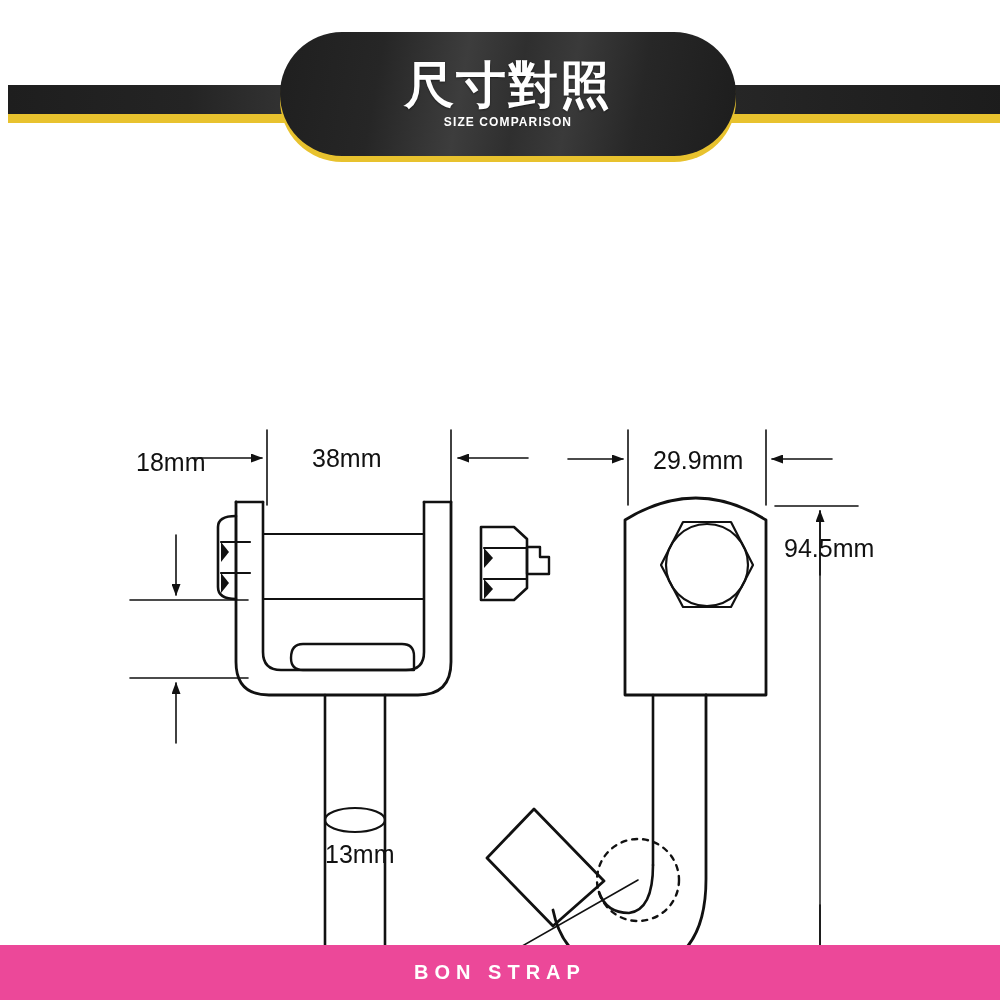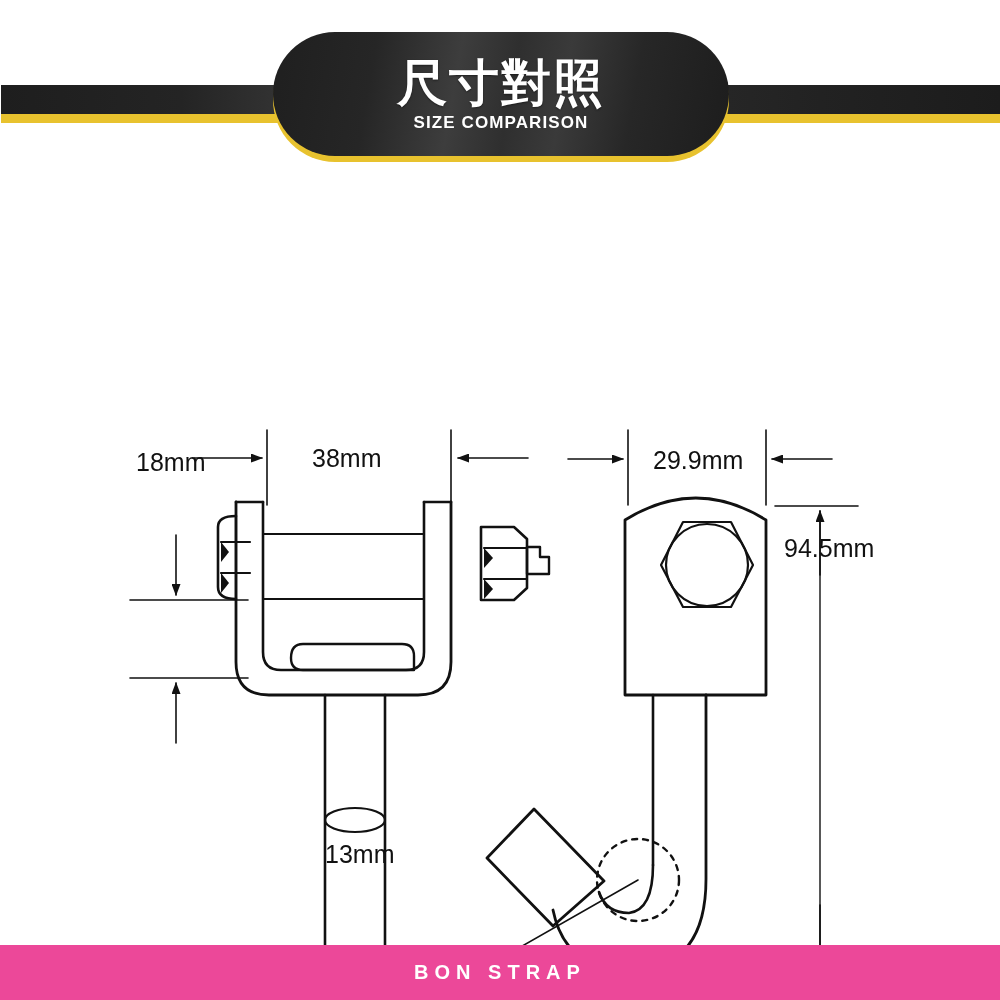--- a/index.html
+++ b/index.html
@@ -12,21 +12,21 @@
     height: 1000px;
     position: relative;
     overflow: hidden;
     font-family: "Liberation Sans", sans-serif;
     color: #1a1a1a;
   }
 
   
   #header-banner {
     position: absolute;
-    left: 1px; top: 0;
+    left: 8px; top: 0;
     width: 908px;
     height: 175px;
   }
   .band-dark {
     position: absolute;
     left: 0;
     top: 85px;
     width: 1000px;
     height: 29px;
     background: linear-gradient(90deg,
@@ -72,21 +72,21 @@
     font-size: 50px;
     font-weight: bold;
     line-height: 1;
     letter-spacing: 2px;
     font-family: "DejaVu Sans", "Liberation Sans", sans-serif;
     text-shadow: 0 1px 2px rgba(0,0,0,0.45);
     margin-bottom: 6px;
   }
   #banner-subtitle-en {
     color: #ffffff;
-    font-size: 17px;
+    font-size: 12px;
     font-weight: bold;
     letter-spacing: 1.1px;
     line-height: 1;
   }
 
   
   #drawing-area {
     position: absolute;
     left: 0;
     top: 175px;

